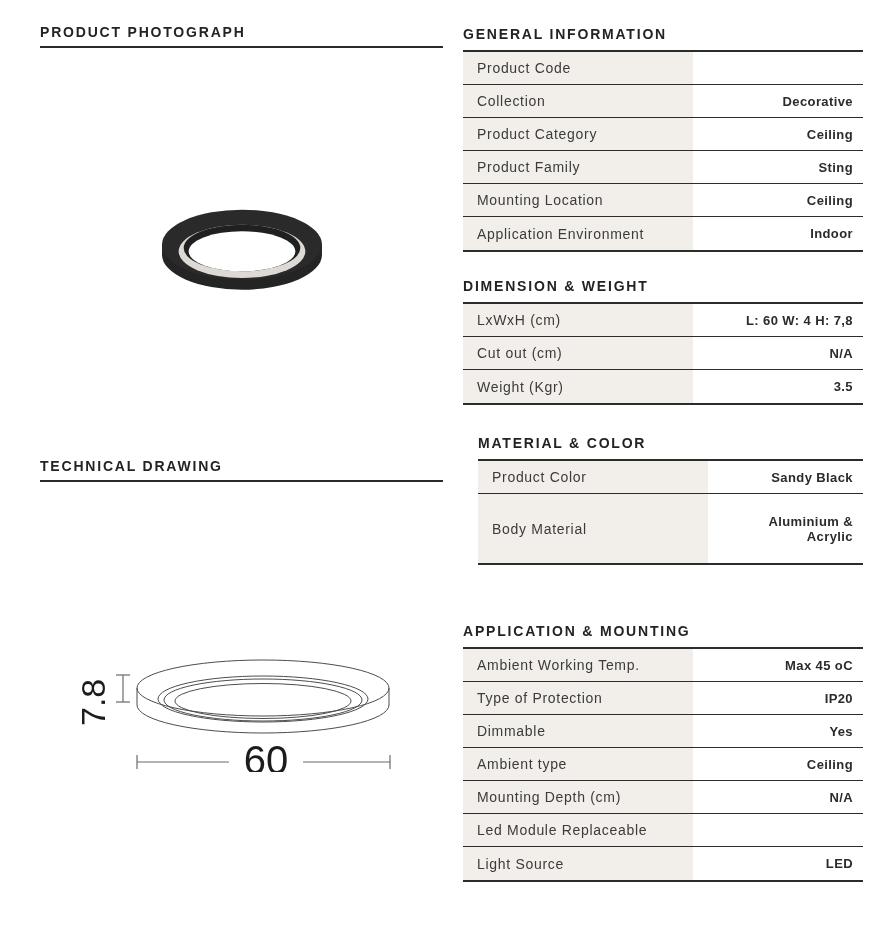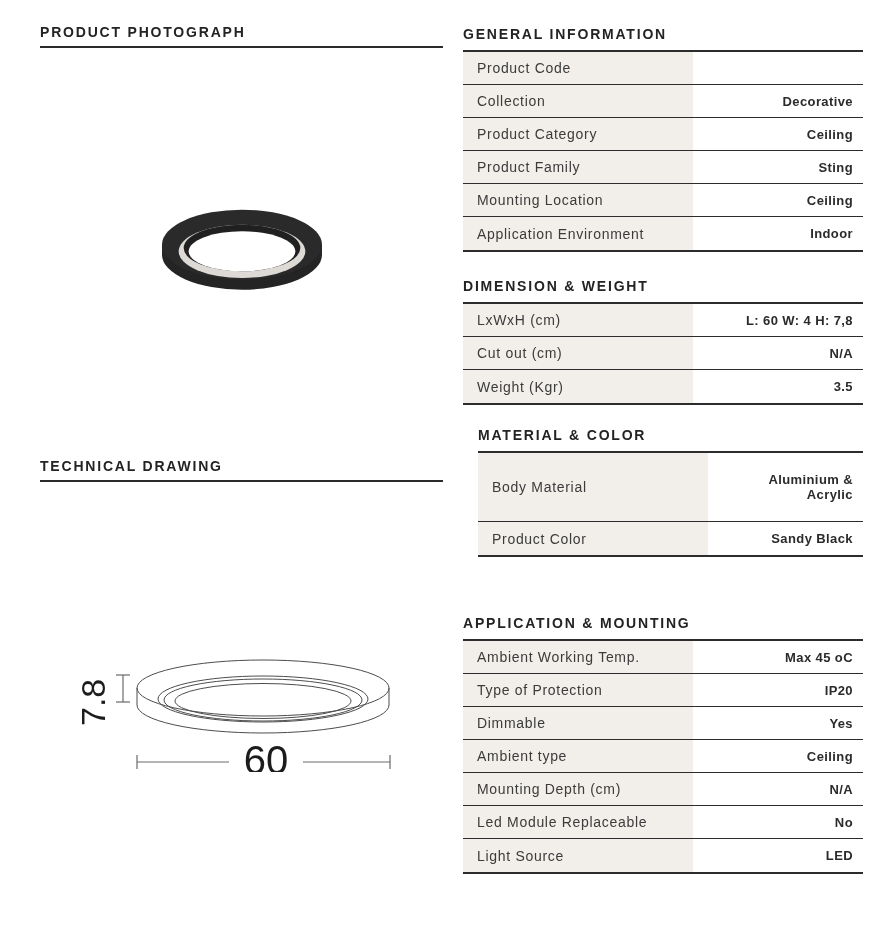--- a/index.html
+++ b/index.html
@@ -18,21 +18,21 @@
   .underlined { padding-bottom:6px; border-bottom:2px solid #2b2b2b; margin-bottom:0; }
 
   .photo-area { height:410px; display:flex; align-items:center; justify-content:center; }
   .photo-area svg { width:200px; height:100px; }
 
   .drawing-area { margin-top:160px; display:flex; justify-content:center; }
   .drawing-area svg { width:330px; height:130px; }
 
   .spec-section { margin-top:0; }
   .spec-section + .spec-section { margin-top:26px; }
-  .spec-section.gap-md { margin-top:22px;padding-left:15px; }
+  .spec-section.gap-md { margin-top:30px;padding-left:15px; }
   .spec-section.gap-lg { margin-top:58px; }
 
   .spec-table { border-top:2px solid #2c2c2c; border-bottom:2px solid #2c2c2c; }
   .row { display:flex; align-items:stretch; min-height:33px; border-bottom:1px solid #2c2c2c; }
   .row:last-child { border-bottom:none; }
   .row-tall { min-height:69px; }
   .cell-label {
     width:230px; flex:0 0 230px; background:#f2efea; display:flex; align-items:center;
     padding:6px 12px 6px 14px; font-size:14px; letter-spacing:0.7px; color:#3b3b3b;
   }
@@ -135,28 +135,28 @@
         <div class="row">
           <div class="cell-label">Weight (Kgr)</div>
           <div class="cell-value">3.5</div>
         </div>
       </div>
     </section>
 
     <section class="spec-section gap-md">
       <h2 class="section-title">MATERIAL &amp; COLOR</h2>
       <div class="spec-table">
+        <div class="row">
+          <div class="cell-label">Product Color</div>
+          <div class="cell-value">Sandy Black</div>
+        </div>
         <div class="row row-tall">
           <div class="cell-label">Body Material</div>
           <div class="cell-value">Aluminium &amp;
 Acrylic</div>
-        </div>
-        <div class="row">
-          <div class="cell-label">Product Color</div>
-          <div class="cell-value">Sandy Black</div>
         </div>
       </div>
     </section>
 
     <section class="spec-section gap-lg">
       <h2 class="section-title">APPLICATION &amp; MOUNTING</h2>
       <div class="spec-table">
         <div class="row">
           <div class="cell-label">Ambient Working Temp.</div>
           <div class="cell-value">Max 45 oC</div>
@@ -172,21 +172,20 @@
         <div class="row">
           <div class="cell-label">Ambient type</div>
           <div class="cell-value">Ceiling</div>
         </div>
         <div class="row">
           <div class="cell-label">Mounting Depth (cm)</div>
           <div class="cell-value">N/A</div>
         </div>
         <div class="row">
           <div class="cell-label">Led Module Replaceable</div>
-          <div class="cell-value">No</div>
         </div>
         <div class="row">
           <div class="cell-label">Light Source</div>
           <div class="cell-value">LED</div>
         </div>
       </div>
     </section>
   </div>
 </div>
 

